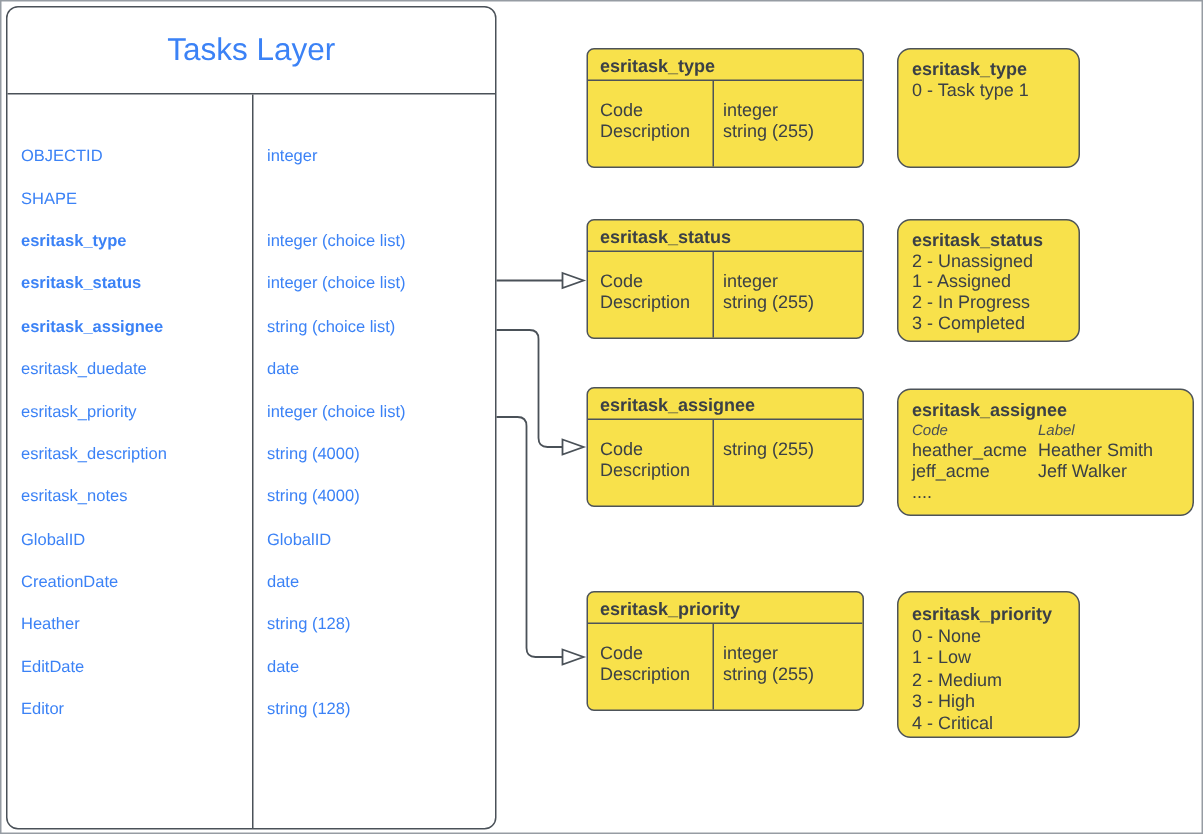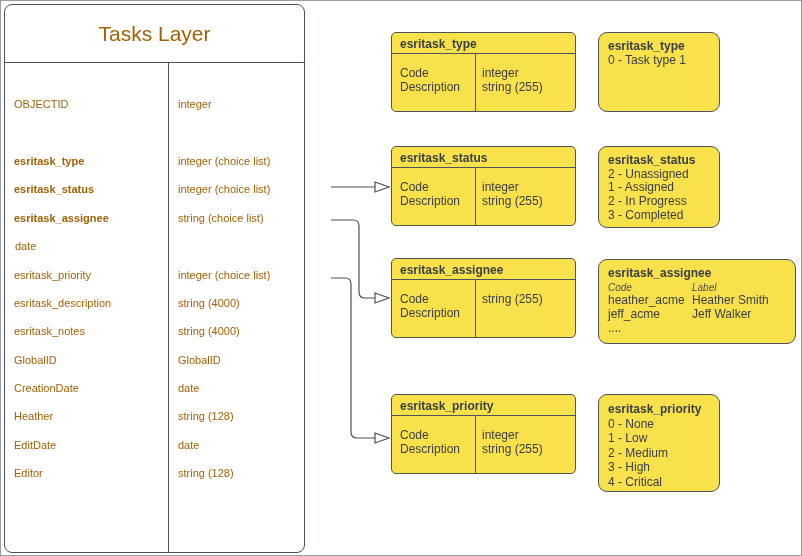--- a/index.html
+++ b/index.html
@@ -10,25 +10,25 @@
     height: 556px;
     background: #ffffff;
     border: 1px solid #969ca3;
     overflow: hidden;
   }
 
   
   .tasks-table {
     position: absolute;
     left: 3px; top: 3px;
-    width: 301px; height: 549px;
+    width: 327px; height: 549px;
     background: #ffffff;
     border: 1px solid #4a5158;
     border-radius: 8px;
-    color: #a16207;
+    color: #3b82f6;
   }
   .tasks-title {
     height: 58px;
     display: flex; align-items: center; justify-content: center;
     font-size: 21px;
     border-bottom: 1px solid #4a5158;
   }
   .tasks-body {
     position: relative;
     height: 489px;
@@ -123,34 +123,36 @@
 
   <div class="tasks-table">
     <div class="tasks-title">Tasks Layer</div>
     <div class="tasks-body">
       <div class="col-divider"></div>
       <div class="trow">
           <div class="fname">OBJECTID</div>
           <div class="ftype">integer</div>
         </div>
       <div class="trow">
+          <div class="fname">SHAPE</div>
         </div>
       <div class="trow bold">
           <div class="fname">esritask_type</div>
           <div class="ftype">integer (choice list)</div>
         </div>
       <div class="trow bold">
           <div class="fname">esritask_status</div>
           <div class="ftype">integer (choice list)</div>
         </div>
       <div class="trow bold">
           <div class="fname">esritask_assignee</div>
           <div class="ftype">string (choice list)</div>
         </div>
       <div class="trow">
+          <div class="fname">esritask_duedate</div>
           <div class="ftype">date</div>
         </div>
       <div class="trow">
           <div class="fname">esritask_priority</div>
           <div class="ftype">integer (choice list)</div>
         </div>
       <div class="trow">
           <div class="fname">esritask_description</div>
           <div class="ftype">string (4000)</div>
         </div>

